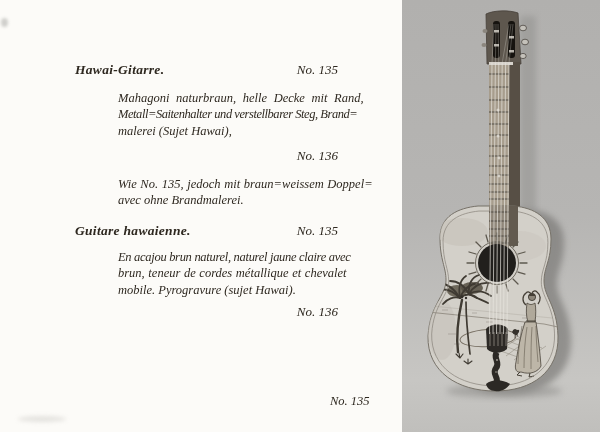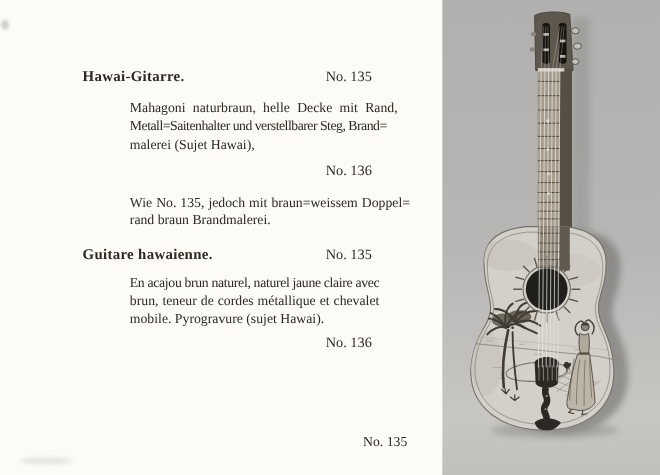--- a/index.html
+++ b/index.html
@@ -1,21 +1,21 @@
 <!DOCTYPE html>
 <html><head>
 <meta charset="utf-8">
 <style>
   html,body{margin:0;padding:0;background:#888;}
   .stage{
     position:relative;width:600px;height:432px;overflow:hidden;
     background:#fcfbf8;color:#2e2820;
     font-family:"Liberation Serif","DejaVu Serif",serif;
   }
-  .page{position:absolute;left:0;top:0;width:404px;height:432px;}
+  .page{position:absolute;left:0;top:0;width:404px;height:432px;font-style:italic;}
   .row{position:absolute;left:75px;width:263px;}
   .row.head{display:flex;justify-content:space-between;align-items:baseline;}
   .title{font-weight:bold;font-size:13.5px;letter-spacing:.3px;white-space:nowrap;}
   .no{font-size:13px;white-space:nowrap;}
   .row.right{text-align:right;}
   .line{font-size:12.5px;line-height:16.4px;white-space:nowrap;margin-left:43px;}
   .sp3{word-spacing:3.5px;}
   .sp05{word-spacing:.5px;}
   .fit1{letter-spacing:-.3px;}
   .fit2{letter-spacing:-.45px;}
@@ -46,21 +46,21 @@
       <div class="line fit2">Metall=Saitenhalter und verstellbarer Steg, Brand=</div>
       <div class="line">malerei (Sujet Hawai),</div>
     </div>
 
     <div class="row right" style="top:146px">
       <span class="no">No. 136</span>
     </div>
 
     <div class="row" style="top:176px">
       <div class="line sp05">Wie No. 135, jedoch mit braun=weissem Doppel=</div>
-      <div class="line">rand braun Brandmalerei.</div>
+      <div class="line">avec ohne Brandmalerei.</div>
     </div>
 
     <div class="row head" style="top:223px">
       <span class="title">Guitare hawaienne.</span>
       <span class="no">No. 135</span>
     </div>
 
     <div class="row" style="top:249px">
       <div class="line fit1">En acajou brun naturel, naturel jaune claire avec</div>
       <div class="line sp05">brun, teneur de cordes métallique et chevalet</div>

